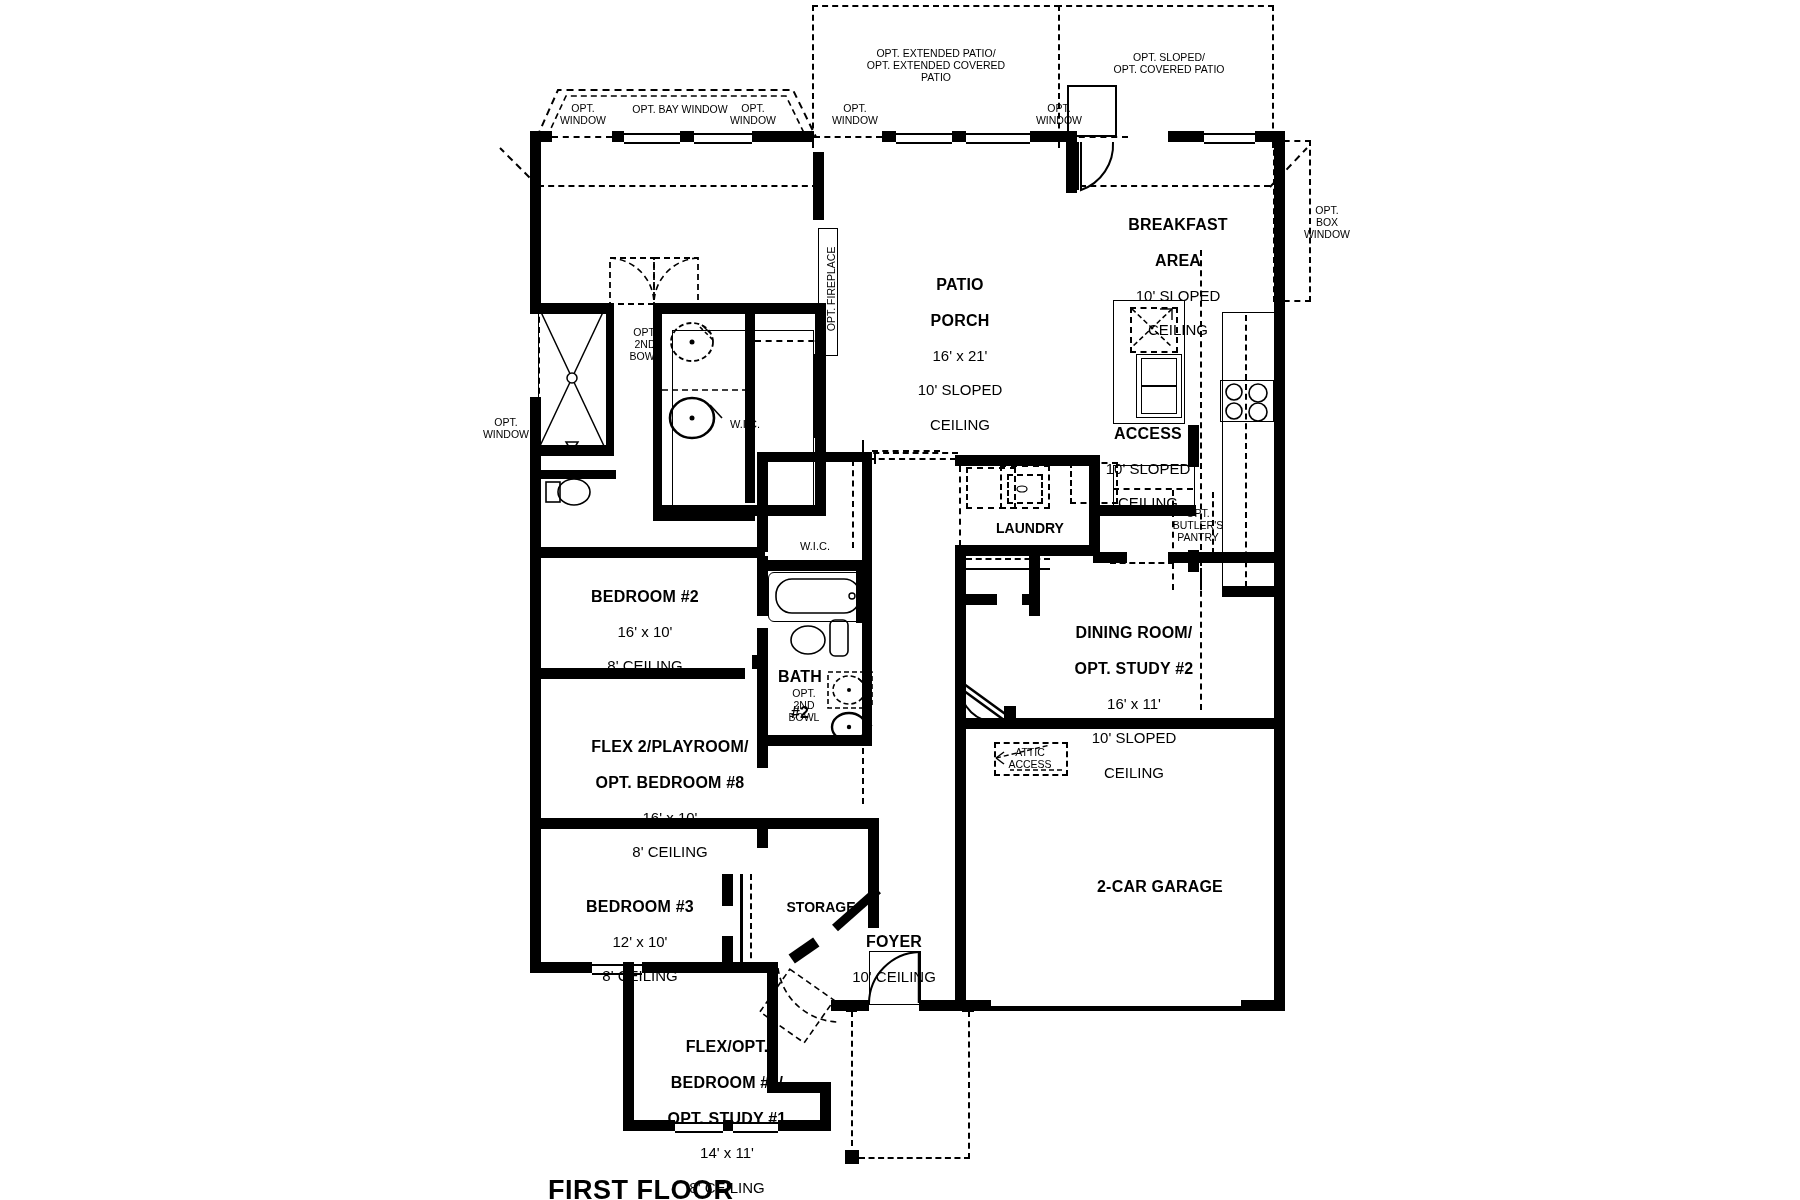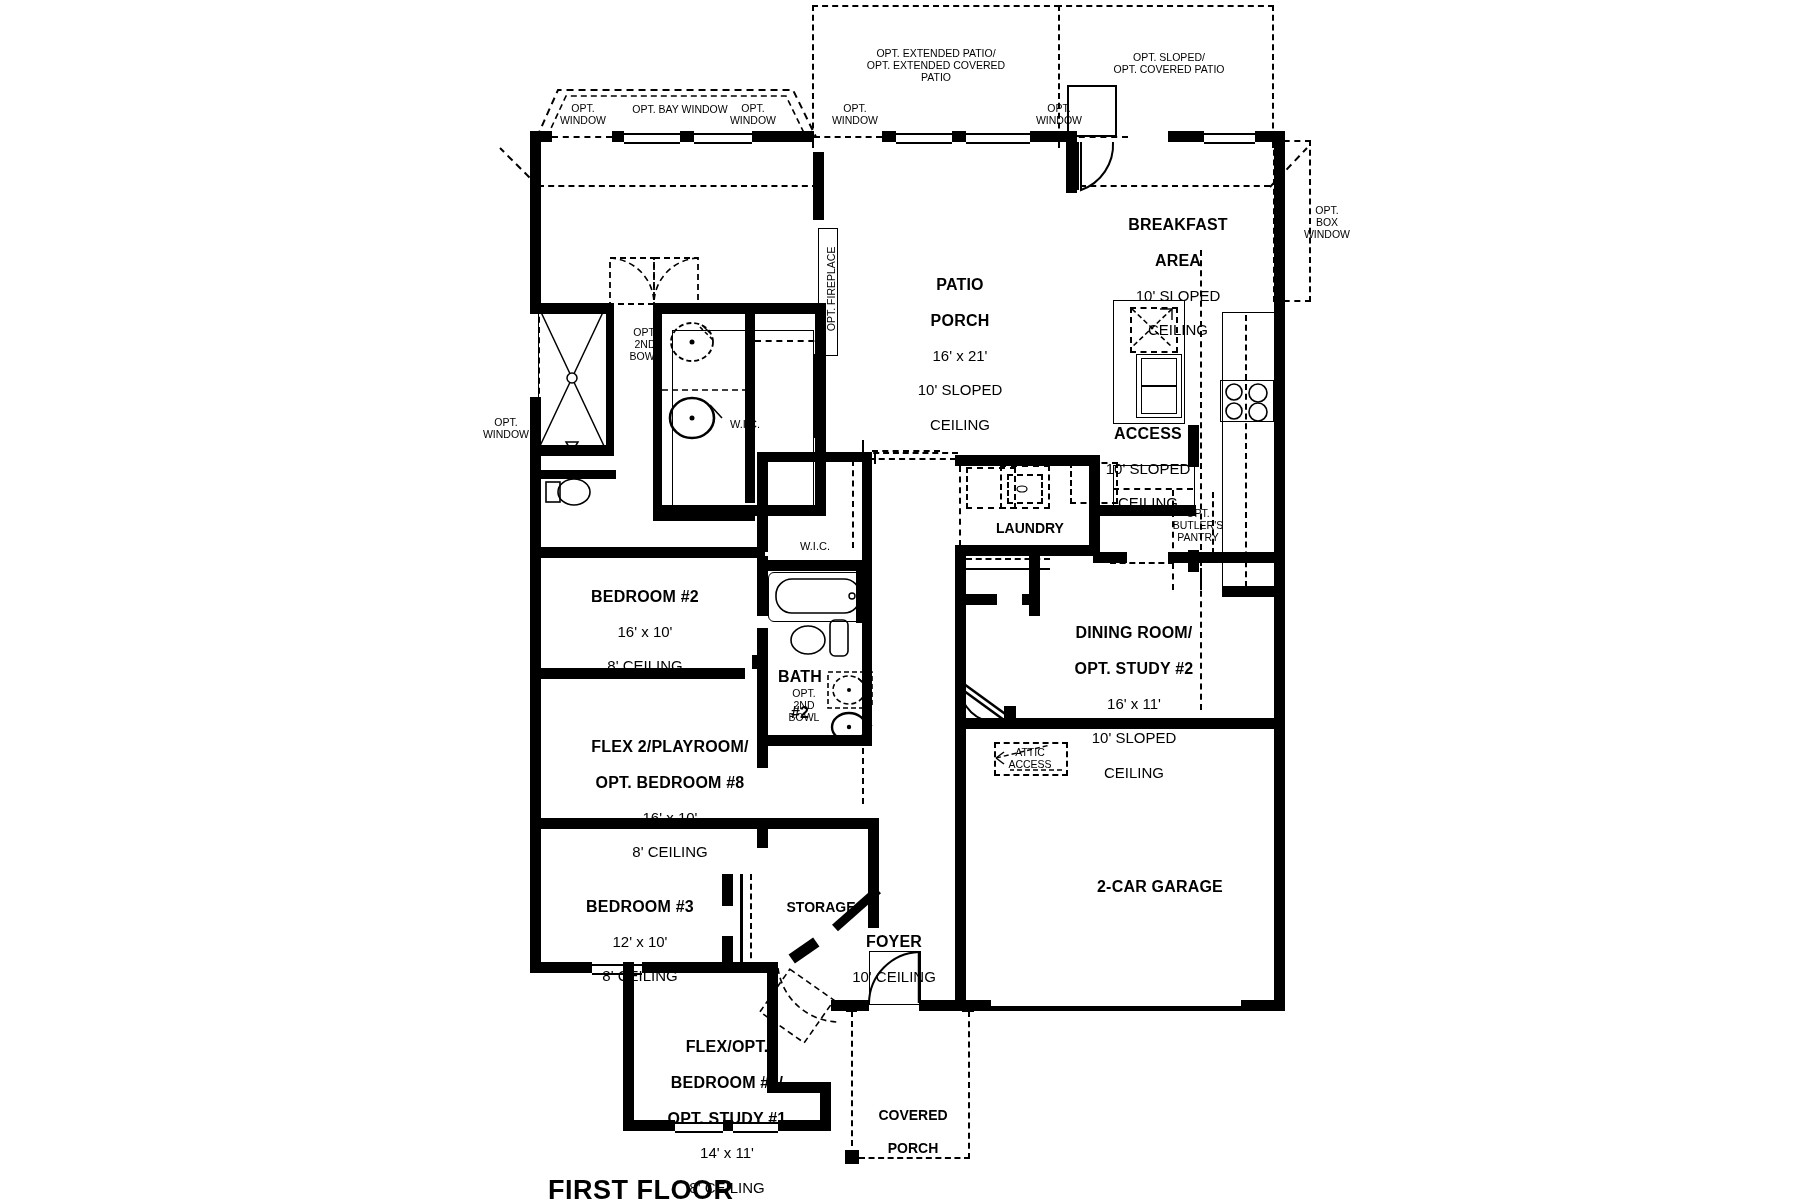--- a/index.html
+++ b/index.html
@@ -413,20 +413,16 @@
   <div class="lbl rm-name" style="left:1060px;top:878px;width:200px;">2-CAR GARAGE</div>
 
   <div class="lbl" style="left:636px;top:1020px;width:182px;">
     <div class="rm-name">FLEX/OPT.</div>
     <div class="rm-name">BEDROOM #4/</div>
     <div class="rm-name">OPT. STUDY #1</div>
     <div class="rm-sub">14' x 11'</div>
     <div class="rm-sub">8' CEILING</div>
   </div>
 
-  <div class="lbl" style="left:858px;top:1090px;width:110px;">
-    <div class="rm-sub" style="font-weight:bold;font-size:14px;">COVERED</div>
-    <div class="rm-sub" style="font-weight:bold;font-size:14px;">PORCH</div>
-  </div>
 
   <div class="title" style="position:absolute;left:548px;top:1175px;">FIRST FLOOR</div>
 
 </div>
 
 </body></html>

